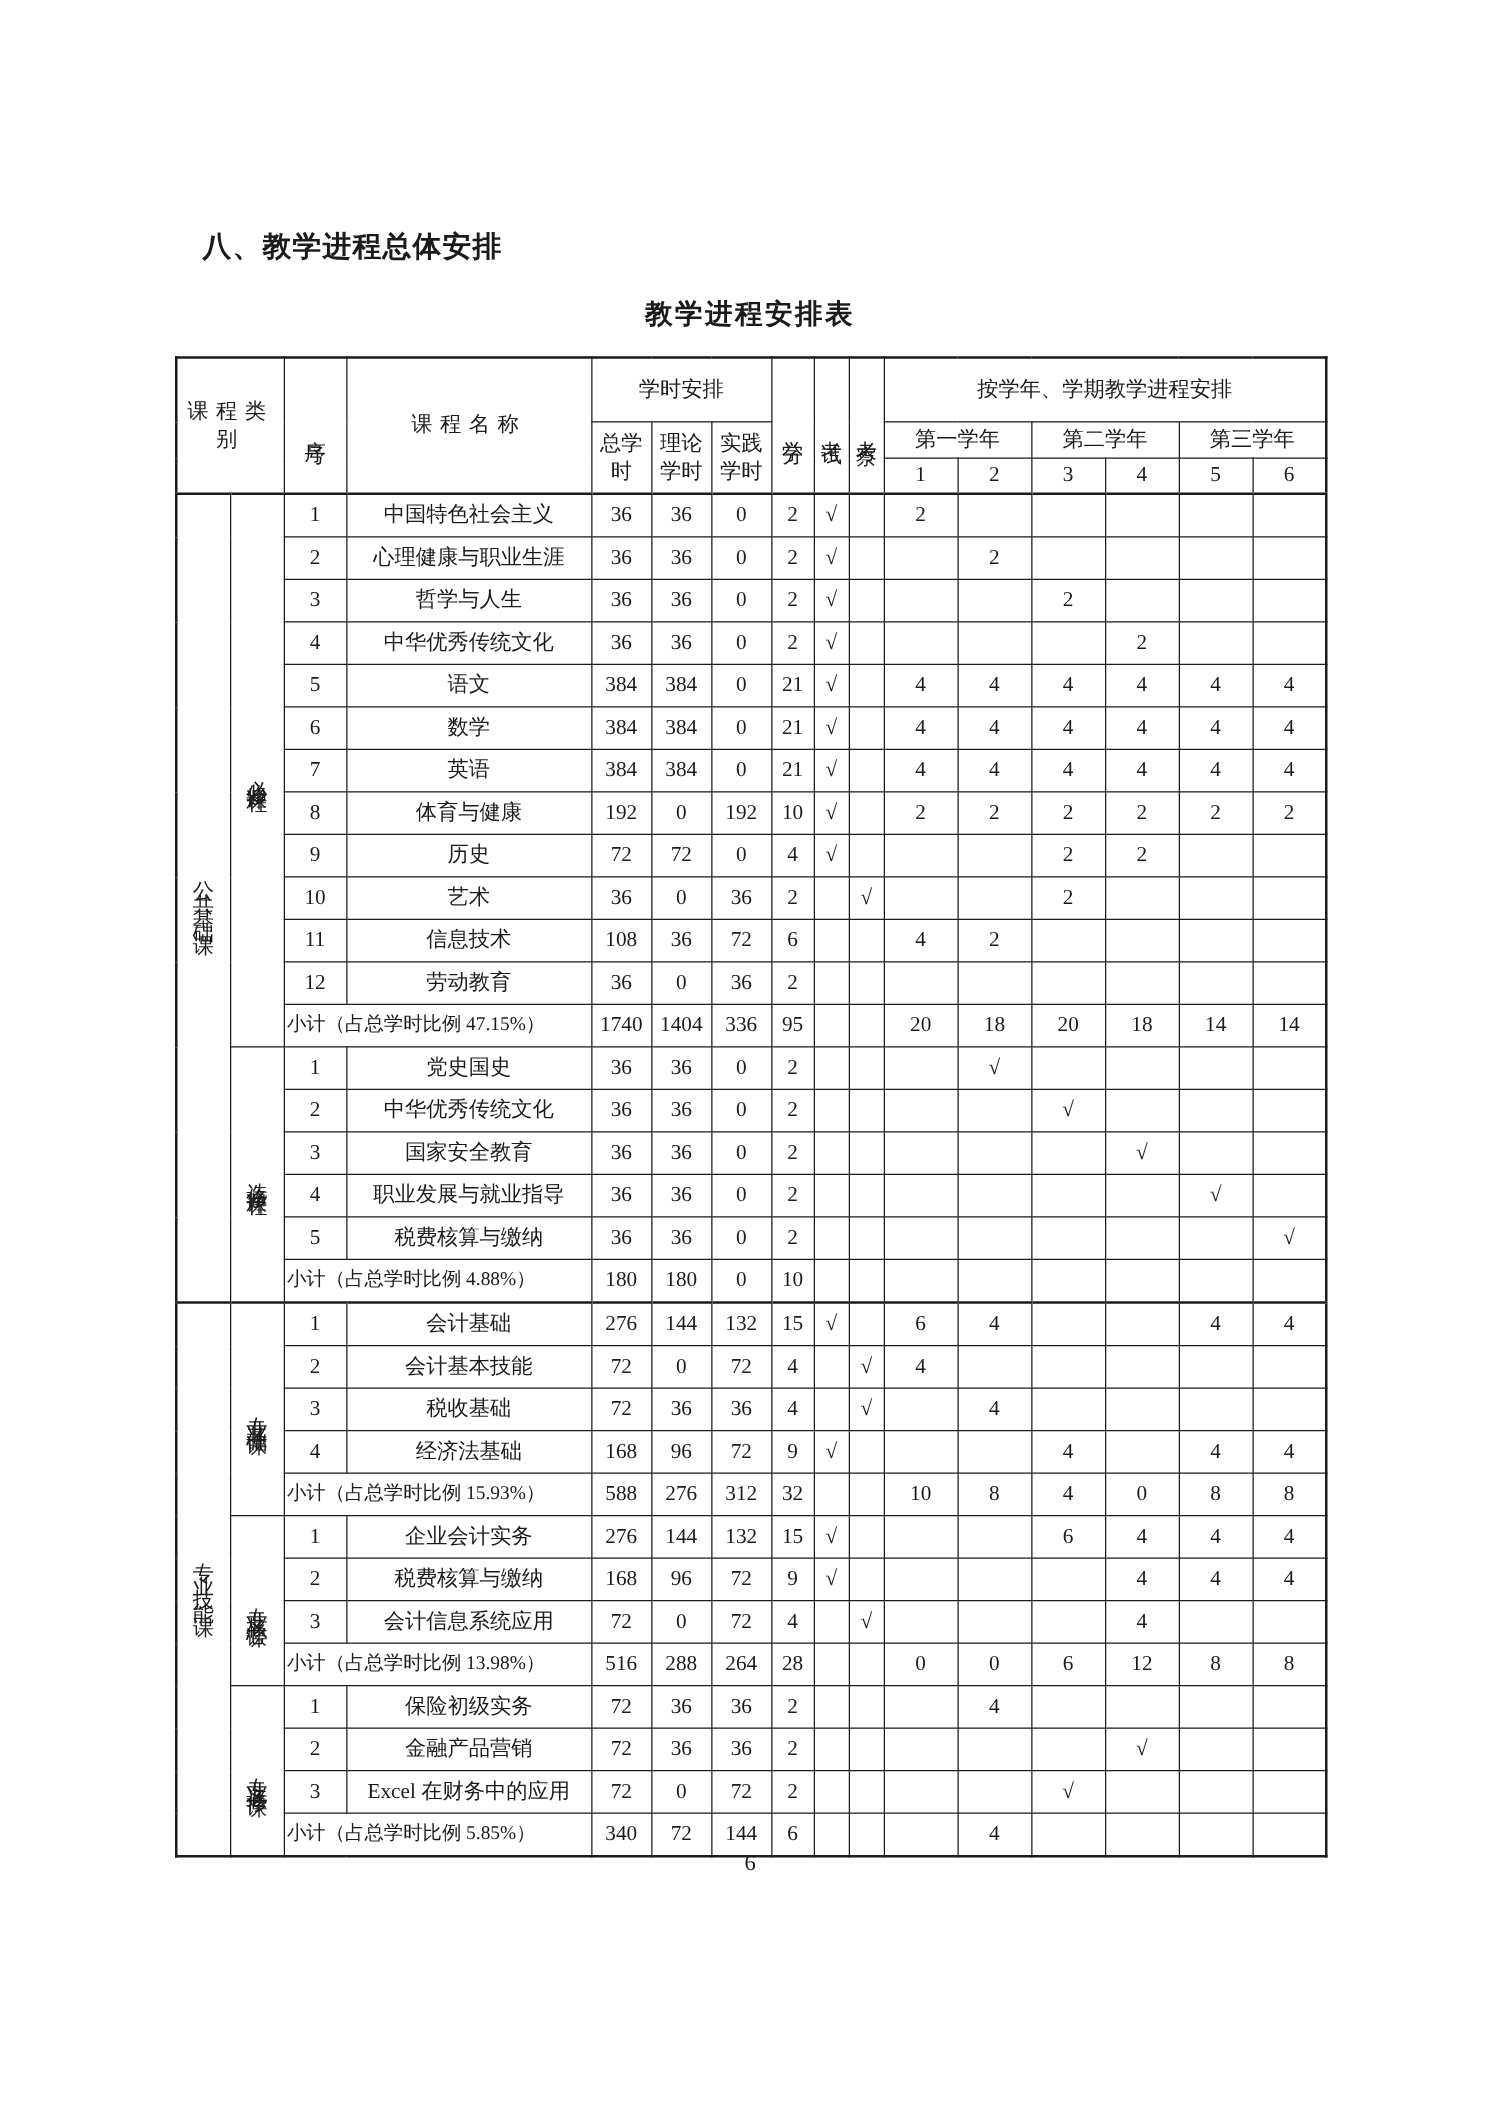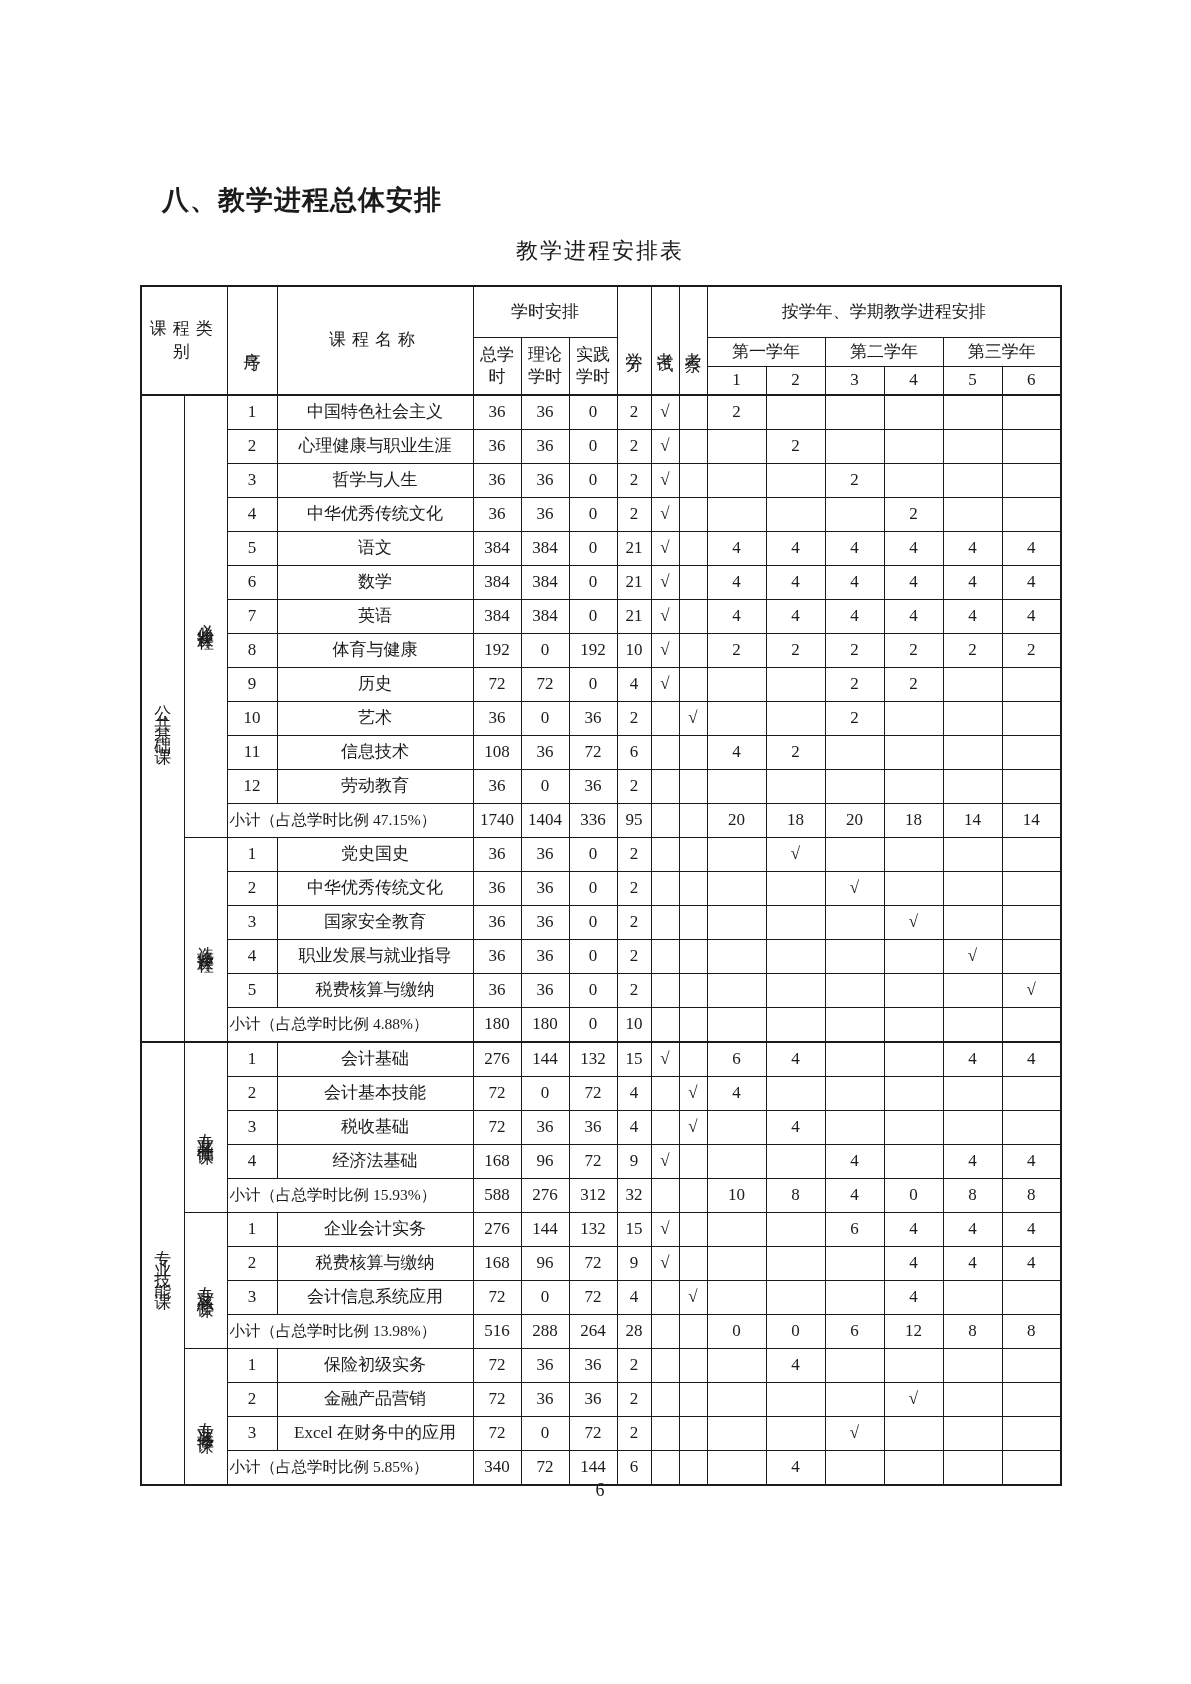--- a/index.html
+++ b/index.html
@@ -3,25 +3,25 @@
 <meta charset="utf-8">
 <style>
   html,body{margin:0;padding:0;}
   body{
     width:1191px;height:1684px;background:#ffffff;position:relative;
     font-family:"Liberation Serif","DejaVu Serif",serif;color:#1b1b1b;
   }
   .heading{
     position:absolute;left:162px;top:182px;
     font-family:Liberation Serif, serif;
-    font-weight:bold;font-size:27px;letter-spacing:1px;
+    font-weight:bold;font-size:23px;letter-spacing:1px;
   }
   .table-title{
     position:absolute;left:140px;top:236px;width:920px;text-align:center;
-    font-weight:normal;font-size:22px;letter-spacing:2px;
+    font-weight:bold;font-size:22px;letter-spacing:2px;
   }
   table{
     position:absolute;left:140px;top:285px;width:921px;
     border-collapse:collapse;table-layout:fixed;
     border:2px solid #1b1b1b;font-size:17px;
   }
   td{
     border:1px solid #1b1b1b;text-align:center;vertical-align:middle;
     padding:0;height:33px;line-height:1.3;overflow:hidden;
   }

